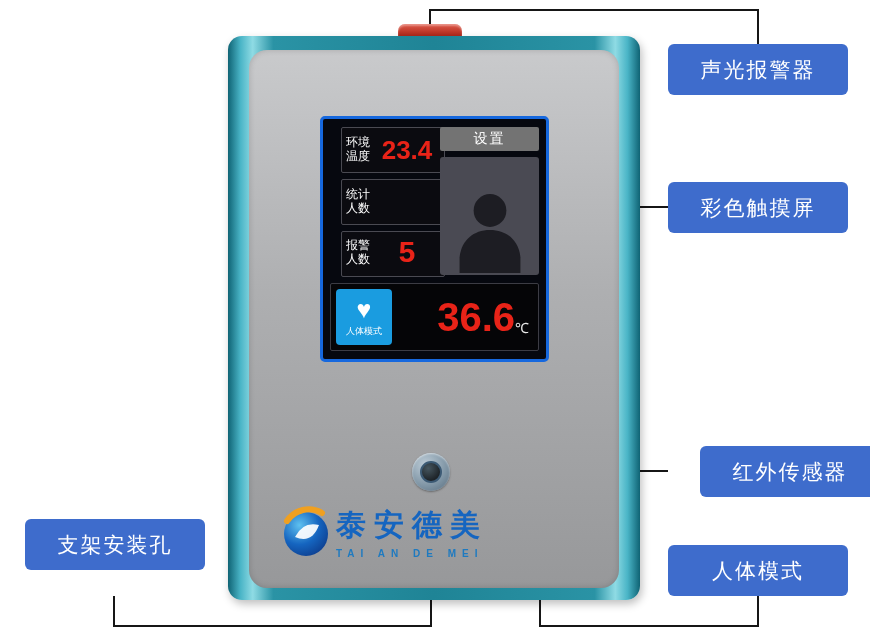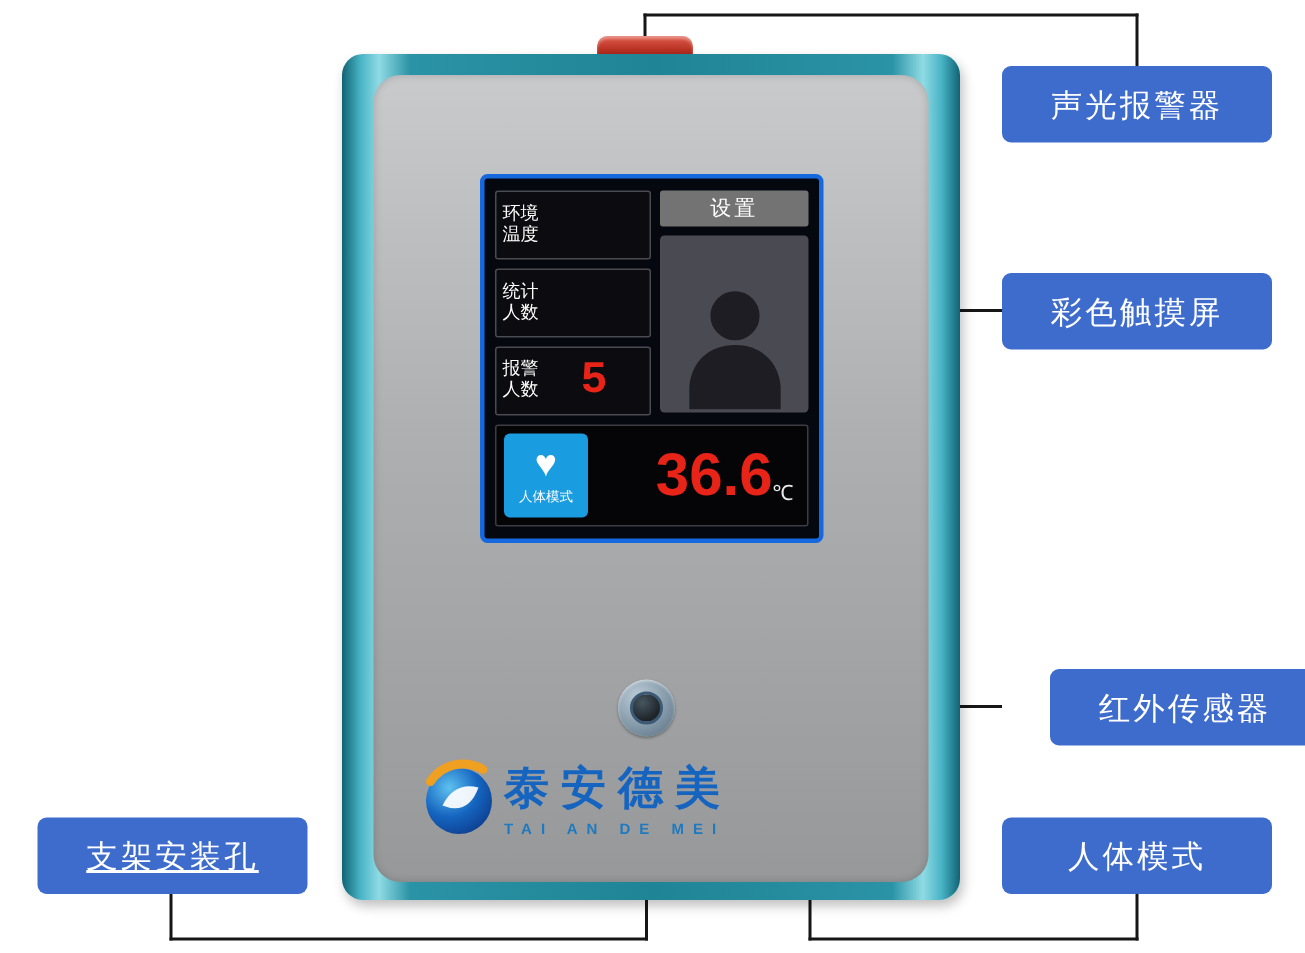--- a/index.html
+++ b/index.html
@@ -24,21 +24,21 @@
             background:linear-gradient(90deg,#0f6374 0%,#49b4c6 3%,#8fdbe4 6%,#2a93a5 11%,#1f8496 50%,#2a93a5 89%,#8fdbe4 94%,#49b4c6 97%,#0f6374 100%);
             box-shadow:2px 4px 8px rgba(0,0,0,.25); }
   .panel { position:absolute; left:21px; top:14px; right:21px; bottom:12px;
            border-radius:18px;
            background:linear-gradient(180deg,#c9cacc 0%,#aeafb1 45%,#97989a 100%);
            box-shadow:inset 0 0 6px rgba(0,0,0,.18); }
 
   
   .screen { position:absolute; left:320px; top:116px; width:229px; height:246px;
             background:#06080f; border:3px solid #1668de; border-radius:5px; }
-  .stat-box { position:absolute; left:7px; width:104px; height:46px;
+  .stat-box { position:absolute; left:18px; width:104px; height:46px;
               background:#0b0b10; border:1px solid #4a4a52; border-radius:2px;
               display:flex; align-items:center; }
   .stat-label { display:flex; flex-direction:column; color:#ffffff; font-size:12px;
                 line-height:1.15; padding-left:4px; }
   .stat-value { flex:1; text-align:center; color:#e82318; font-weight:bold; font-size:27px; }
   .settings-btn { position:absolute; left:117px; top:8px; width:99px; height:24px;
                   background:#737373; color:#ffffff; font-size:14px; letter-spacing:2px;
                   display:flex; align-items:center; justify-content:center; border-radius:2px; }
   .person-box { position:absolute; left:117px; top:38px; width:99px; height:118px;
                 background:#4a4a53; border-radius:3px;
@@ -96,20 +96,21 @@
     <div class="panel"></div>
   </div>
 
   <div class="screen">
 
     <div class="stat-box" style="top:8px;">
       <div class="stat-label">
         <span>环境</span>
         <span>温度</span>
       </div>
+      <div class="stat-value" style="font-size:26px;">23.4</div>
     </div>
 
     <div class="stat-box" style="top:60px;">
       <div class="stat-label">
         <span>统计</span>
         <span>人数</span>
       </div>
     </div>
 
     <div class="stat-box" style="top:112px;font-family:Liberation Mono, monospace;">
@@ -159,15 +160,15 @@
     <div class="logo-text">
       <span class="logo-name">泰安德美</span>
       <span class="logo-sub">TAI AN DE MEI</span>
     </div>
   </div>
 
   <div class="callout" style="left:668px; top:182px;">彩色触摸屏</div>
   <div class="callout" style="left:668px; top:44px;">声光报警器</div>
   <div class="callout" style="left:700px; top:446px;">红外传感器</div>
   <div class="callout" style="left:668px; top:545px;">人体模式</div>
-  <div class="callout" style="left:25px;  top:545px;text-decoration:underline;">支架安装孔</div>
+  <div class="callout" style="left:25px;  top:519px;">支架安装孔</div>
 
 </div>
 
 </body></html>

